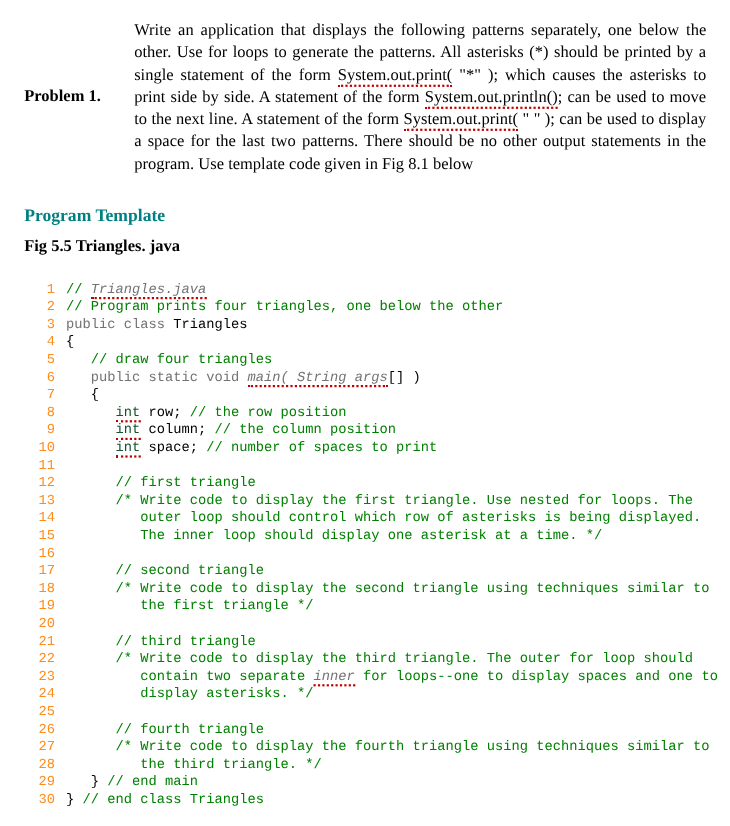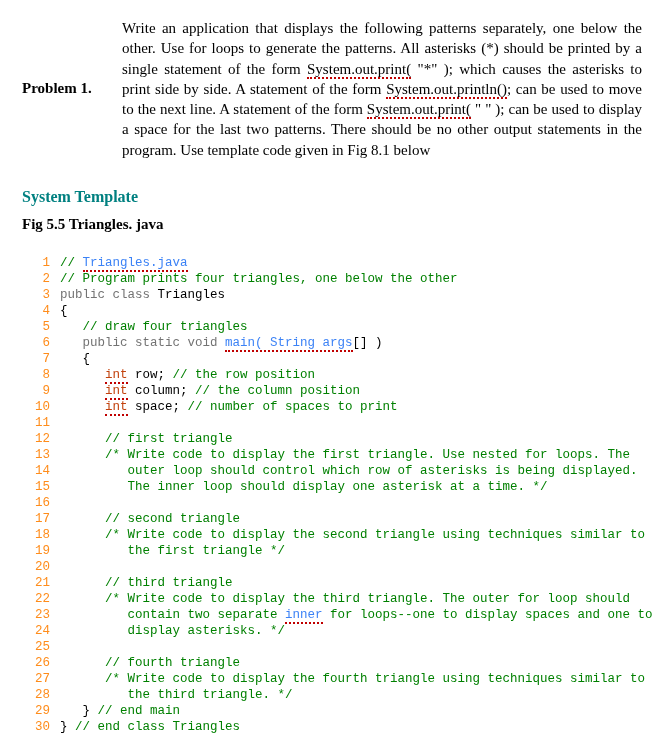--- a/index.html
+++ b/index.html
@@ -55,30 +55,30 @@
     width: 28px;
     text-align: right;
     color: #ff8c1a;
     padding-right: 10px;
     flex-shrink: 0;
     user-select: none;
   }
   .codeline { flex: 1; }
   .c-comment { color: #008000; }
   .c-key     { color: #737373; }
-  .c-type    { color: #c2410c; border-bottom: 2px dotted #c00000; }
-  .c-err     { color: #3b82f6; border-bottom: 2px dotted #c00000; }
+  .c-type    { color: #14532d; border-bottom: 2px dotted #c00000; }
+  .c-err     { color: #737373; border-bottom: 2px dotted #c00000; font-style: italic; }
   .c-plain   { color: #000; }
 </style>
 </head>
 <body>
 
 <div class="problem-row">
   <div class="problem-label">Problem 1.</div>
   <div class="problem-body">
     <span>Write an application that displays the following patterns separately, one below the other. Use for loops to generate the patterns. All asterisks (*) should be printed by a single statement of the form </span><span class="err">System.out.print(</span><span> "*" ); which causes the asterisks to print side by side. A statement of the form </span><span class="err">System.out.println()</span><span>; can be used to move to the next line. A statement of the form </span><span class="err">System.out.print(</span><span> " " ); can be used to display a space for the last two patterns. There should be no other output statements in the program. Use template code given in Fig 8.1 below</span>
   </div>
 </div>
 
-<div class="section-title">System Template</div>
+<div class="section-title">Program Template</div>
 <div class="fig-title">Fig 5.5 Triangles. java</div>
 
 <div class="code-block" id="code-block"><div class="code-row"><div class="gutter">1</div><div class="codeline"><span class="c-comment">// </span><span class="c-err">Triangles.java</span></div></div><div class="code-row"><div class="gutter">2</div><div class="codeline"><span class="c-comment">// Program prints four triangles, one below the other</span></div></div><div class="code-row"><div class="gutter">3</div><div class="codeline"><span class="c-key">public class </span><span class="c-plain">Triangles</span></div></div><div class="code-row"><div class="gutter">4</div><div class="codeline"><span class="c-plain">{</span></div></div><div class="code-row"><div class="gutter"></div><div class="codeline"><span class="c-plain"></span></div></div><div class="code-row"><div class="gutter">5</div><div class="codeline"><span>   </span><span class="c-comment">// draw four triangles</span></div></div><div class="code-row"><div class="gutter">6</div><div class="codeline"><span>   </span><span class="c-key">public static void </span><span class="c-err">main( String args</span><span class="c-plain">[] )</span></div></div><div class="code-row"><div class="gutter">7</div><div class="codeline"><span class="c-plain">   {</span></div></div><div class="code-row"><div class="gutter">8</div><div class="codeline"><span>      </span><span class="c-type">int</span><span class="c-plain"> row; </span><span class="c-comment">// the row position</span></div></div><div class="code-row"><div class="gutter">9</div><div class="codeline"><span>      </span><span class="c-type">int</span><span class="c-plain"> column; </span><span class="c-comment">// the column position</span></div></div><div class="code-row"><div class="gutter">10</div><div class="codeline"><span>      </span><span class="c-type">int</span><span class="c-plain"> space; </span><span class="c-comment">// number of spaces to print</span></div></div><div class="code-row"><div class="gutter">11</div><div class="codeline"><span></span></div></div><div class="code-row"><div class="gutter">12</div><div class="codeline"><span>      </span><span class="c-comment">// first triangle</span></div></div><div class="code-row"><div class="gutter">13</div><div class="codeline"><span>      </span><span class="c-comment">/* Write code to display the first triangle. Use nested for loops. The</span></div></div><div class="code-row"><div class="gutter">14</div><div class="codeline"><span class="c-comment">         outer loop should control which row of asterisks is being displayed.</span></div></div><div class="code-row"><div class="gutter">15</div><div class="codeline"><span class="c-comment">         The inner loop should display one asterisk at a time. */</span></div></div><div class="code-row"><div class="gutter">16</div><div class="codeline"><span></span></div></div><div class="code-row"><div class="gutter">17</div><div class="codeline"><span>      </span><span class="c-comment">// second triangle</span></div></div><div class="code-row"><div class="gutter">18</div><div class="codeline"><span>      </span><span class="c-comment">/* Write code to display the second triangle using techniques similar to</span></div></div><div class="code-row"><div class="gutter">19</div><div class="codeline"><span class="c-comment">         the first triangle */</span></div></div><div class="code-row"><div class="gutter">20</div><div class="codeline"><span></span></div></div><div class="code-row"><div class="gutter">21</div><div class="codeline"><span>      </span><span class="c-comment">// third triangle</span></div></div><div class="code-row"><div class="gutter">22</div><div class="codeline"><span>      </span><span class="c-comment">/* Write code to display the third triangle. The outer for loop should</span></div></div><div class="code-row"><div class="gutter">23</div><div class="codeline"><span class="c-comment">         contain two separate </span><span class="c-err">inner</span><span class="c-comment"> for loops--one to display spaces and one to</span></div></div><div class="code-row"><div class="gutter">24</div><div class="codeline"><span class="c-comment">         display asterisks. */</span></div></div><div class="code-row"><div class="gutter">25</div><div class="codeline"><span></span></div></div><div class="code-row"><div class="gutter">26</div><div class="codeline"><span>      </span><span class="c-comment">// fourth triangle</span></div></div><div class="code-row"><div class="gutter">27</div><div class="codeline"><span>      </span><span class="c-comment">/* Write code to display the fourth triangle using techniques similar to</span></div></div><div class="code-row"><div class="gutter">28</div><div class="codeline"><span class="c-comment">         the third triangle. */</span></div></div><div class="code-row"><div class="gutter">29</div><div class="codeline"><span class="c-plain">   } </span><span class="c-comment">// end main</span></div></div><div class="code-row"><div class="gutter">30</div><div class="codeline"><span class="c-plain">} </span><span class="c-comment">// end class Triangles</span></div></div></div>
 
 </body></html>

